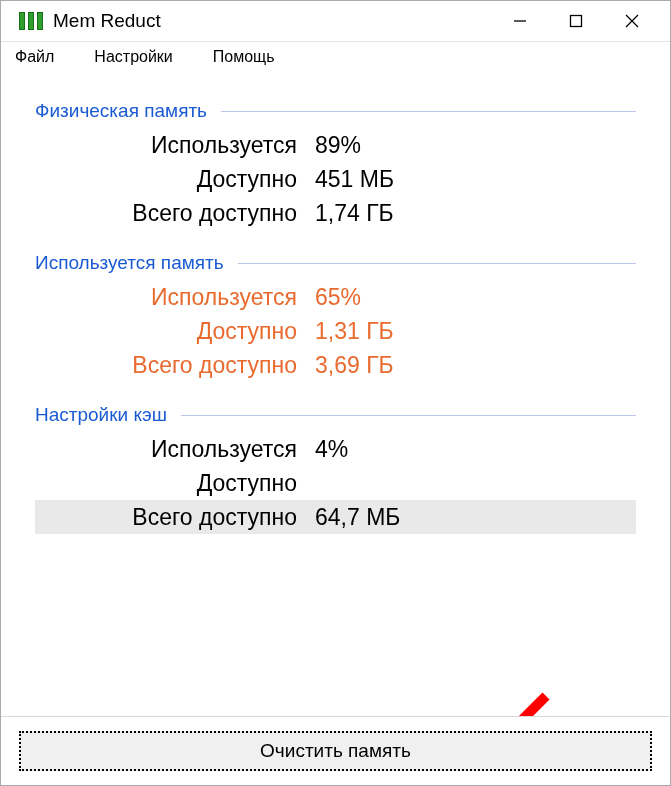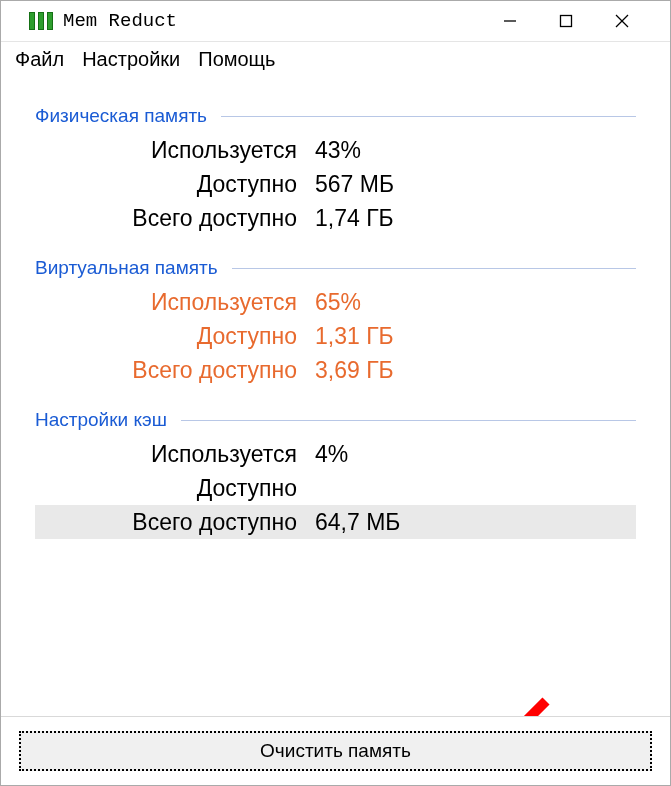--- a/index.html
+++ b/index.html
@@ -1,26 +1,26 @@
 <!DOCTYPE html>
 <html><head>
 <meta charset="utf-8">
 <style>
   html,body{margin:0;padding:0;font-family:"Segoe UI",Tahoma,sans-serif;font-size:18px;color:#000;background:#fff;}
   .window{width:671px;height:786px;background:#fff;border:1px solid #aaa;box-sizing:border-box;display:flex;flex-direction:column;position:relative;}
   
-  .titlebar{height:40px;display:flex;align-items:center;padding:0 20px;border-bottom:1px solid #e5e5e5;font-family:Liberation Mono, monospace;}
+  .titlebar{height:40px;display:flex;align-items:center;padding:0 10px;border-bottom:1px solid #e5e5e5;}
   .app-icon{width:24px;height:18px;margin-left:8px;margin-right:10px;display:flex;justify-content:space-between;align-items:center;}
   .app-icon span{display:block;width:6px;height:18px;background:#2e9e2e;border:1px solid #157015;box-sizing:border-box;}
   .title{font-size:19px;flex:0 0 auto;}
   .titlespacer{flex:1;}
   .winbtn{width:56px;height:40px;display:flex;align-items:center;justify-content:center;font-size:18px;}
   .winbtn svg{stroke:#000;fill:none;stroke-width:1.3;}
   
-  .menubar{display:flex;gap:18px;padding:6px 14px 10px 14px;font-size:20px;}
+  .menubar{display:flex;gap:40px;padding:6px 14px 10px 14px;font-size:16px;}
   .menubar span{cursor:default;}
   
   .body{flex:1;padding:24px 34px 0 34px;overflow:hidden;position:relative;}
   .section-title{display:flex;align-items:center;color:#1a5bd4;font-size:19px;margin-top:22px;margin-bottom:6px;justify-content:center;}
   .section-title:first-child{margin-top:0;}
   .section-title .line{flex:1;height:1px;background:#b8c7e6;margin-left:14px;}
   .row{display:flex;align-items:center;height:34px;font-size:23px;}
   .row .lbl{width:280px;text-align:right;padding-right:18px;box-sizing:border-box;}
   .row .val{flex:1;padding-left:0;}
   .warn .lbl,.warn .val{color:#e86a2e;}
@@ -69,33 +69,33 @@
   </div>
 
   <div class="body">
 
     <div class="section-title">
       <span>Физическая память</span>
       <div class="line"></div>
     </div>
     <div class="row">
       <div class="lbl">Используется</div>
-      <div class="val">43%</div>
+      <div class="val">89%</div>
     </div>
     <div class="row">
       <div class="lbl">Доступно</div>
-      <div class="val">567 МБ</div>
+      <div class="val">451 МБ</div>
     </div>
     <div class="row">
       <div class="lbl">Всего доступно</div>
       <div class="val">1,74 ГБ</div>
     </div>
 
     <div class="section-title">
-      <span>Виртуальная память</span>
+      <span>Используется память</span>
       <div class="line"></div>
     </div>
     <div class="row warn">
       <div class="lbl">Используется</div>
       <div class="val">65%</div>
     </div>
     <div class="row warn">
       <div class="lbl">Доступно</div>
       <div class="val">1,31 ГБ</div>
     </div>

